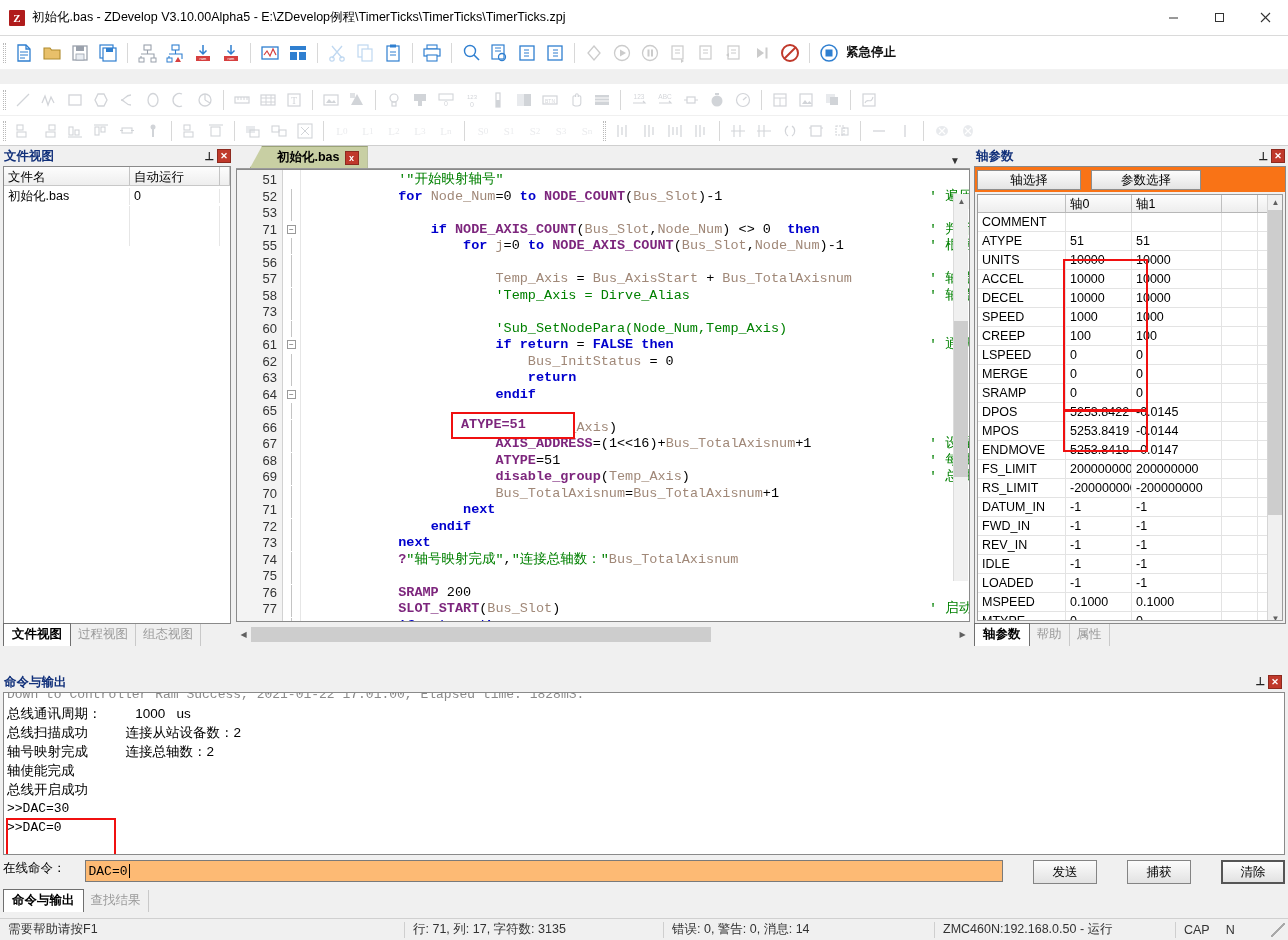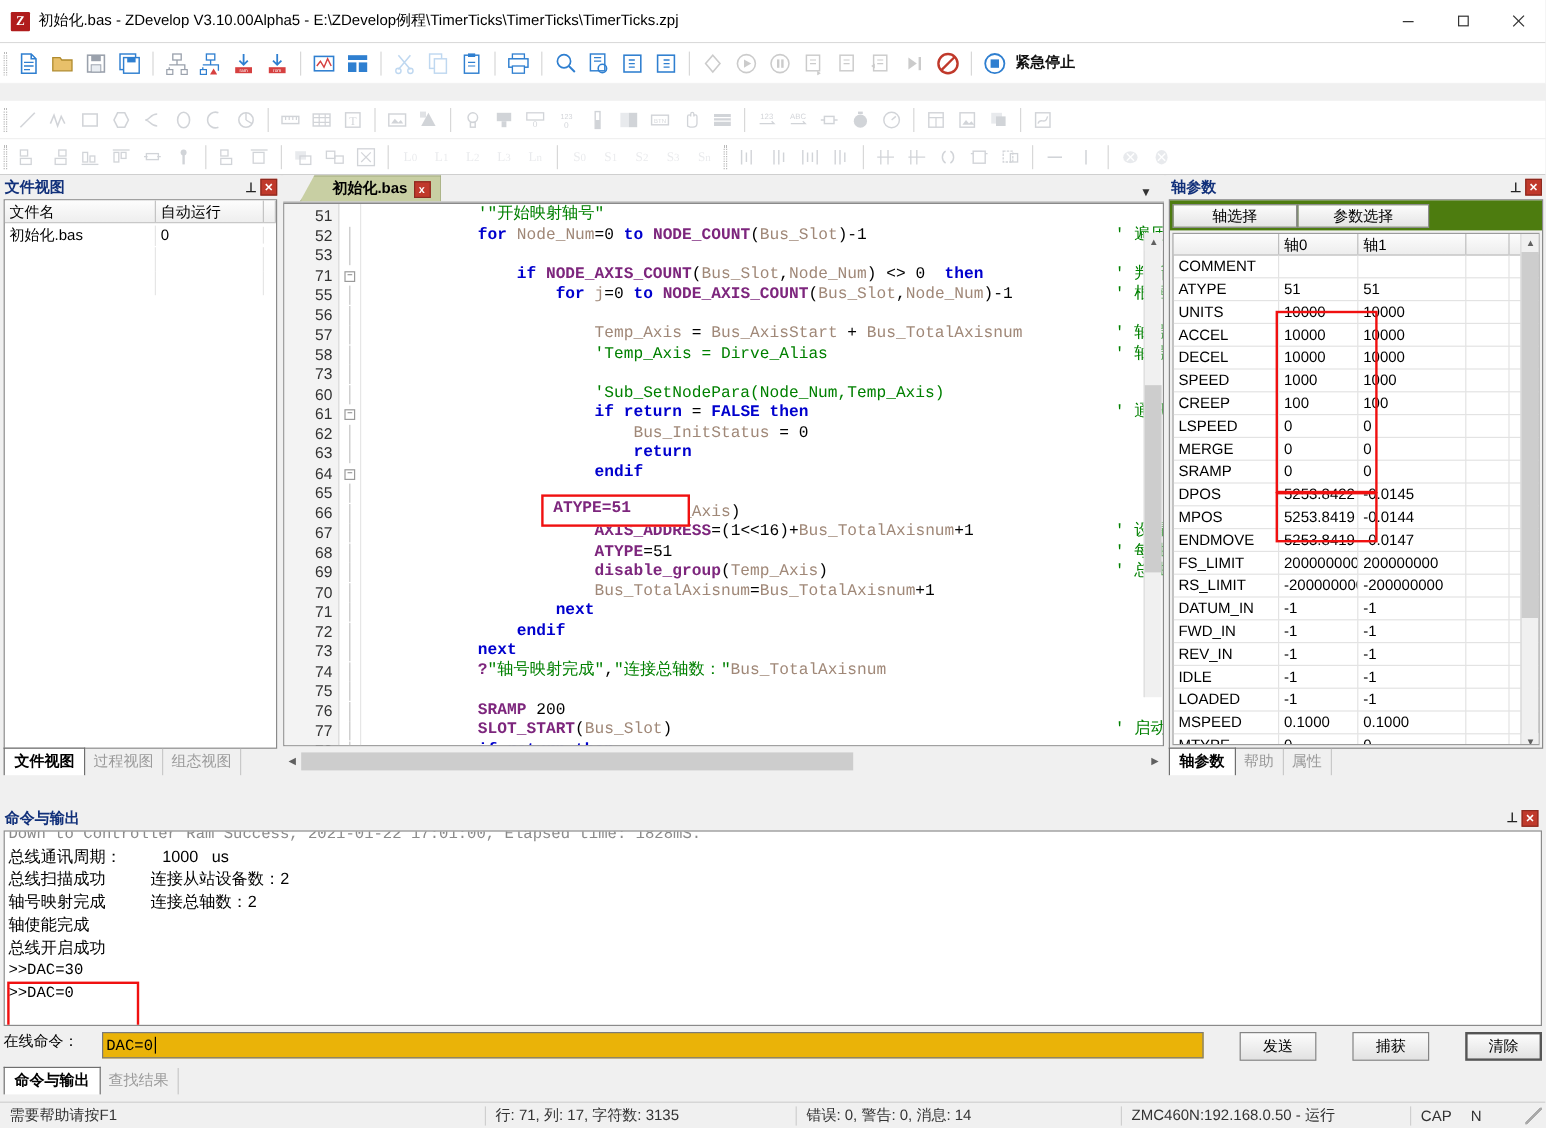--- a/index.html
+++ b/index.html
@@ -129,21 +129,21 @@
     z-index:5; pointer-events:none;
   }
   .red-box-lbl { position:absolute; z-index:6; font-family:"Liberation Mono",monospace; font-size:13.5px; white-space:pre;}
   .ed-vscroll { position:absolute; right:1px; top:24px; width:15px; bottom:40px; background:#f0f0f0; border-left:1px solid #dcdcdc;}
   .sc-thumb { background:#cdcdcd; }
   .sc-arrow { width:15px;height:15px;background:#f0f0f0;display:flex;align-items:center;justify-content:center;font-size:8px;color:#606060;}
 
   
   #axispanel { left:972px; top:146px; width:316px; height:500px; }
   .ap-body { position:absolute; left:2px; top:20px; right:2px; bottom:22px; background:#f0f0f0; border:1px solid #8a8a8a;}
-  .ap-btns { display:flex; padding:3px 2px 2px 2px; gap:0; background:#4d7c0f;}
+  .ap-btns { display:flex; padding:3px 2px 2px 2px; gap:10px; background:#f97316;}
   .ap-btn {
     height:20px; line-height:18px; text-align:center; font-size:12.5px;
     background:linear-gradient(#fcfcfc,#e4e4e4); border:1px solid #8d8d8d; color:#000;
   }
   .ap-btn.b1 { width:104px; }
   .ap-btn.b2 { width:110px; }
   .ap-table { position:absolute; left:2px; top:27px; right:2px; bottom:2px; background:#fff; border:1px solid #9c9c9c; overflow:hidden;}
   .ap-hdr { display:flex; height:18px; background:linear-gradient(#fdfdfd,#ededed); border-bottom:1px solid #b7b7b7;}
   .ap-hdr div { border-right:1px solid #bfbfbf; font-size:12.5px; padding:1px 0 0 4px; }
   .ap-c0 { width:88px; } .ap-c1 { width:66px; } .ap-c2 { width:90px; } .ap-c3 { width:36px; }
@@ -159,21 +159,21 @@
     background:#fff; border:1px solid #8a8a8a; overflow:hidden;
     font-family:"Liberation Mono", monospace;
   }
   .ol { height:19px; line-height:19px; font-size:13.5px; white-space:pre; padding-left:3px; color:#000;
         font-family:"Liberation Sans", sans-serif;}
   .ol.mono { font-family:"Liberation Mono", monospace; font-size:13px; }
   .ol.clip { color:#8a8a8a; }
   .cmd-row { position:absolute; left:3px; top:188px; right:3px; height:26px; display:flex; gap:16px;}
   .cmd-label { font-size:12.5px; white-space:nowrap; padding-right:3px;}
   .cmd-input {
-    flex:1; height:22px; background:#eab308; border:1px solid #7a7a7a;
+    flex:1; height:22px; background:#fdba74; border:1px solid #7a7a7a;
     font-family:"Liberation Mono", monospace; font-size:13px;
     padding:2px 3px; display:flex; align-items:center;
   }
   .caret { display:inline-block; width:1px; height:14px; background:#000; margin-left:1px;}
   .cmd-btn {
     width:64px; height:24px; margin-left:14px; font-size:12.5px;
     background:linear-gradient(#fcfcfc,#e2e2e2); border:1px solid #848484;
     display:flex; align-items:center; justify-content:center;
   }
   .cmd-btn.focus { border:2px solid #555; }

